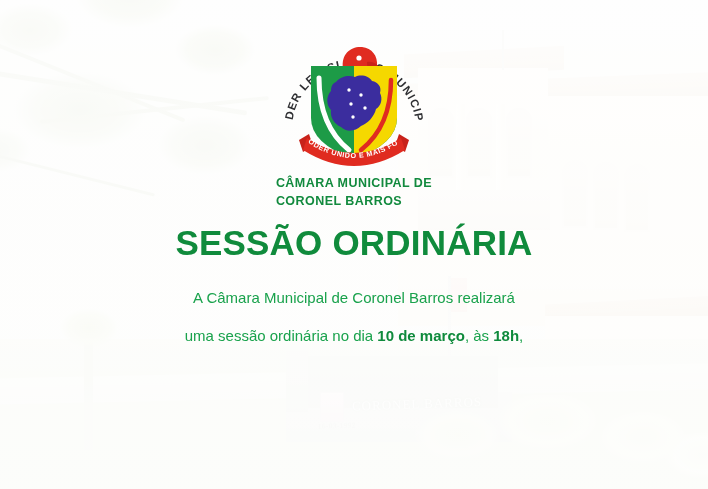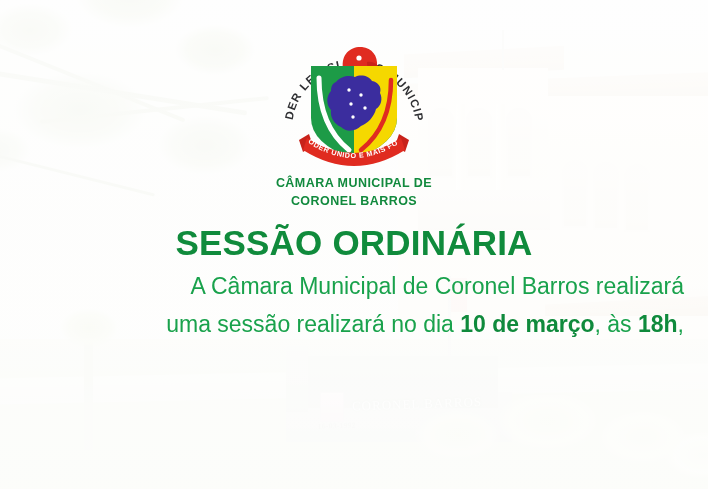--- a/index.html
+++ b/index.html
@@ -167,42 +167,42 @@
     position:absolute;inset:0;
     display:flex;flex-direction:column;align-items:center;
   }
 
   
   .crest{margin-top:22px;width:150px;height:150px;position:relative;}
   .crest svg{display:block;}
 
   .org-name{
     margin-top:2px;
-    text-align:center;
+    text-align:left;
     color:#128a3e;
     font-weight:bold;
     font-size:12.5px;
     letter-spacing:.45px;
     line-height:18px;
   }
 
   .headline{
     margin-top:13px;
     color:#108b3c;
     font-weight:bold;
     font-size:35px;
     letter-spacing:.2px;
     line-height:40px;
   }
 
   .body-copy{
-    margin-top:4px;
-    text-align:right;
+    margin-top:16px;
+    text-align:center;
     color:#19a24c;
-    font-size:23px;
+    font-size:15px;
     line-height:38px;
     width:660px;
   }
   .body-copy b{font-weight:bold;color:#0f8a3c;}
   .body-copy .ln{display:block;}
 </style>
 </head>
 <body>
 
 <div class="poster">
@@ -316,17 +316,17 @@
 
     <div class="org-name">
       <div>CÂMARA MUNICIPAL DE</div>
       <div>CORONEL BARROS</div>
     </div>
 
     <div class="headline">SESSÃO ORDINÁRIA</div>
 
     <div class="body-copy">
       <span class="ln">A Câmara Municipal de Coronel Barros realizará</span>
-      <span class="ln"><span>uma sessão realizará no dia </span><b>10 de março</b><span>, às </span><b>18h</b><span>,</span></span>
+      <span class="ln"><span>uma sessão ordinária no dia </span><b>10 de março</b><span>, às </span><b>18h</b><span>,</span></span>
     </div>
 
   </div>
 </div>
 
 </body></html>

